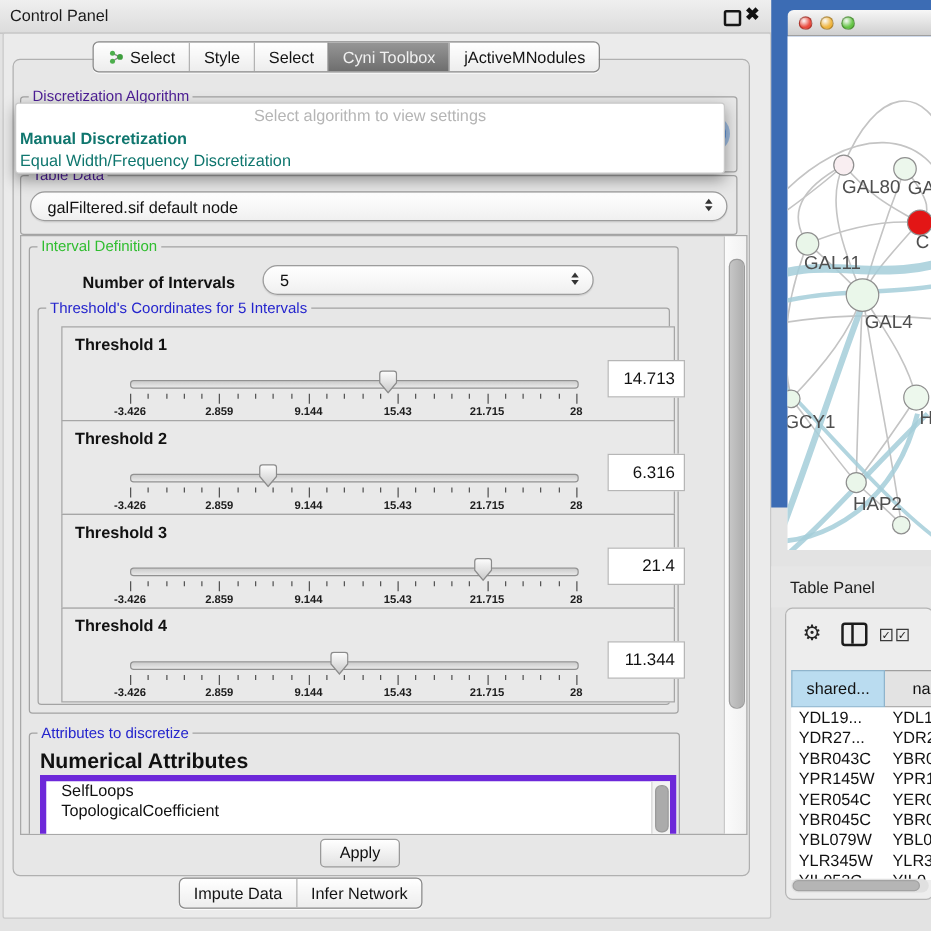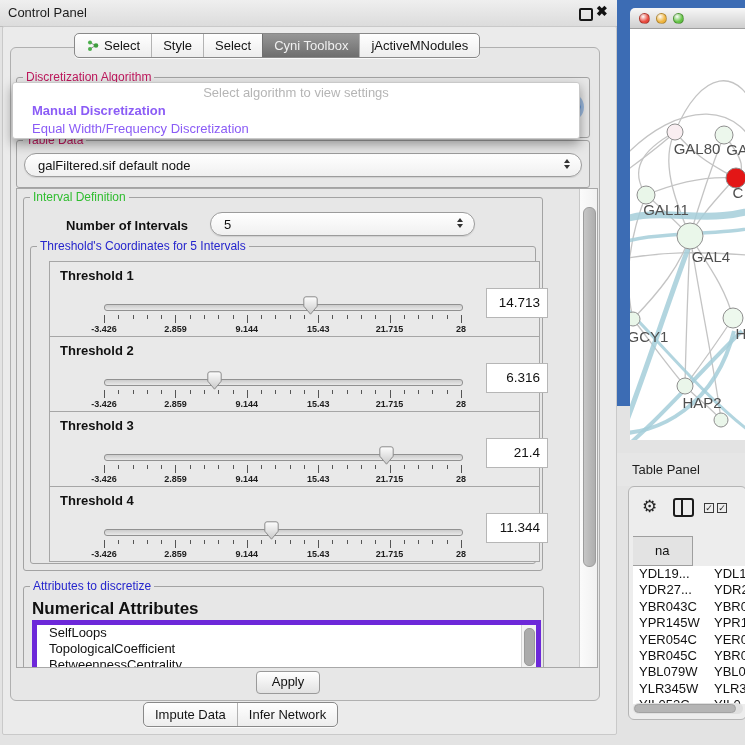--- a/index.html
+++ b/index.html
@@ -20,36 +20,36 @@
   .seg{display:flex;align-items:center;gap:5px;padding:0 11px;font-size:13px;line-height:23px;
     color:#141414;border-left:1px solid #b3b3b3;white-space:nowrap}
   .seg:first-child{border-left:none}
   .seg.sel{background:linear-gradient(#969696,#6e6e6e);color:#f0f0f0;border-left-color:#707070}
 
   
   .outer-frame{left:2px;top:26px;width:613px;height:707px;background:#ebebeb;border:1px solid #c9c9c9;border-radius:2px}
   .content-panel{left:10px;top:47px;width:588px;height:652px;background:#e7e7e7;border:1px solid #b0b0b0;border-radius:6px}
   .grp{position:absolute;border:1px solid #a3a3a3;border-radius:3px}
   .grp .gt{position:absolute;top:-8px;left:6px;padding:0 3px;background:#e7e7e7;font-size:12px;line-height:15px;white-space:nowrap}
-  .gt.black{color:#be185d}.gt.green{color:#2fbd2f}.gt.blue{color:#2525cd}
+  .gt.black{color:#4c1d95}.gt.green{color:#2fbd2f}.gt.blue{color:#2525cd}
 
   
   .combo{position:absolute;height:24px;background:linear-gradient(#ffffff,#f0f0f0);border:1px solid #9c9c9c;
     border-radius:12px;font-size:13px;display:flex;align-items:center;padding:0 26px 0 13px;box-sizing:border-box;
     box-shadow:0 1px 1px rgba(0,0,0,.10)}
   .combo.focused{border-color:#5d92d6;box-shadow:0 0 0 3px rgba(92,148,214,.55)}
   .combo .arrows{position:absolute;right:11px;top:5px;display:flex;flex-direction:column;gap:2px}
   .tri-up{width:0;height:0;border-left:3.5px solid transparent;border-right:3.5px solid transparent;border-bottom:4.5px solid #333}
   .tri-dn{width:0;height:0;border-left:3.5px solid transparent;border-right:3.5px solid transparent;border-top:4.5px solid #333}
 
   
   .popup{left:12px;top:82px;width:566px;height:55px;background:#fff;border:1px solid #c9c9c9;border-radius:3px;
     box-shadow:0 5px 12px rgba(0,0,0,.38);z-index:40}
   .pop-ph{height:19px;line-height:20px;text-align:center;color:#b5b5b5;font-size:13px}
-  .pop-item{height:18px;line-height:18px;padding-left:19px;font-size:13px;color:#8b5cf6}
+  .pop-item{height:18px;line-height:18px;padding-left:3px;font-size:13px;color:#0f766e}
   .pop-item.bold{font-weight:bold}
 
   
   .scrollpane{left:16px;top:188px;width:580px;height:478px;background:#e7e7e7;border:1px solid #a8a8a8;overflow:hidden}
   .vtrack{position:absolute;right:0;top:0;width:17px;height:100%;background:linear-gradient(90deg,#fbfbfb,#f1f1f1);border-left:1px solid #c9c9c9}
   .vthumb{position:absolute;left:2.5px;width:11px;border-radius:6px;background:linear-gradient(90deg,#c6c6c6,#aeaeae);border:1px solid #9c9c9c}
 
   
   .thr{position:absolute;left:18px;width:491px;height:76px;background:#e9e9e9;border:1px solid #a6a6a6;box-sizing:border-box}
   .thr .lab{position:absolute;left:10px;top:6px;font-size:13px;font-weight:bold;color:#111}
@@ -367,21 +367,20 @@
           </div>
       </div>
     </div>
 
     <div class="grp" style="left:6px;top:397px;width:519px;height:110px;background:#e7e7e7">
       <span class="gt blue">Attributes to discretize</span>
       <span class="abs" style="left:8px;top:12px;font-size:17px;font-weight:bold">Numerical Attributes</span>
       <div class="list" style="left:8px;top:33px;width:499px;height:44px" id="attr-list">
         <div class="li">SelfLoops</div>
           <div class="li">TopologicalCoefficient</div>
-          <div class="li">BetweennessCentrality</div>
           <div class="lsb">
             <div class="lth"></div>
           </div>
       </div>
     </div>
 
     <div class="vtrack">
       <div class="vthumb" style="top:18px;height:358px"></div>
     </div>
   </div>
@@ -456,20 +455,21 @@
     <span class="tp-title">Table Panel</span>
   </div>
 
   <div class="abs tpanel">
     <span class="gear">⚙</span>
     <span class="colic"></span>
     <span class="cb" style="left:75px">✓</span>
     <span class="cb" style="left:88px">✓</span>
 
     <div class="thead">
+      <div class="thc c1">shared...</div>
       <div class="thc c2">na</div>
     </div>
     <div class="trows" id="trows">
         <div class="trow">
           <div class="td1">YDL19...</div>
           <div class="td2">YDL1</div>
         </div>
         <div class="trow">
           <div class="td1">YDR27...</div>
           <div class="td2">YDR2</div>

